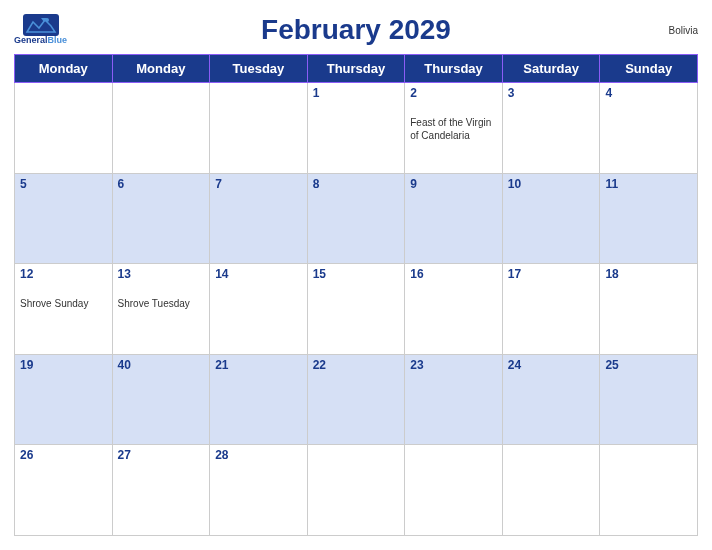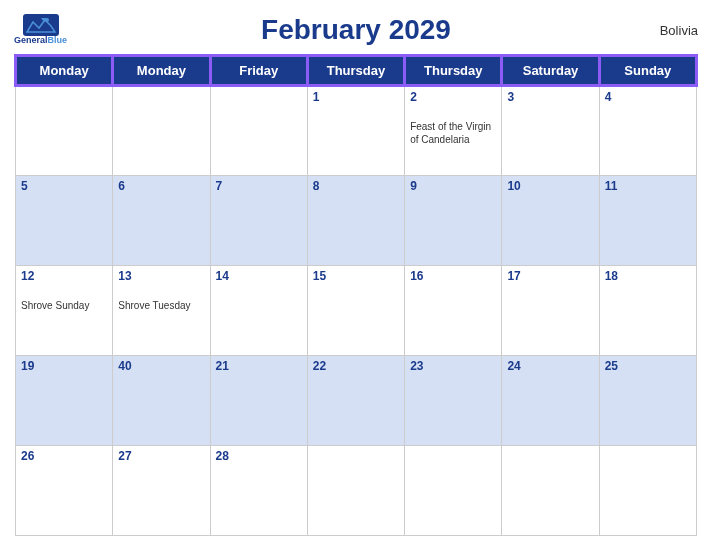--- a/index.html
+++ b/index.html
@@ -47,36 +47,36 @@
     }
     .title {
       font-size: 28px;
       font-weight: bold;
       color: #1a3a8c;
       text-align: center;
     }
     .country {
       position: absolute;
       right: 0;
-      font-size: 13px;
+      font-size: 10px;
       color: #333;
     }
     .calendar-table {
       width: 100%;
       border-collapse: collapse;
       flex: 1;
     }
     .calendar-table th {
       background-color: #1a3a8c;
       color: #fff;
       text-align: center;
       font-size: 13px;
       font-weight: bold;
       padding: 6px 2px;
-      border: 3px solid #8b5cf6;
+      border: 1px solid #8b5cf6;
     }
     .calendar-table td {
       border: 1px solid #ccc;
       vertical-align: top;
       padding: 3px 5px;
       height: 72px;
       width: calc(100% / 7);
     }
     .day-num {
       font-size: 12px;
@@ -115,21 +115,21 @@
     </div>
     <span class="title">February 2029</span>
     <span class="country">Bolivia</span>
   </div>
 
   <table class="calendar-table">
     <thead>
       <tr>
         <th>Monday</th>
         <th>Monday</th>
-        <th>Friday</th>
+        <th>Tuesday</th>
         <th>Thursday</th>
         <th>Thursday</th>
         <th>Saturday</th>
         <th>Sunday</th>
       </tr>
     </thead>
     <tbody id="calendar-body">
     <tr class="row-white">
           <td></td>
           <td></td>

